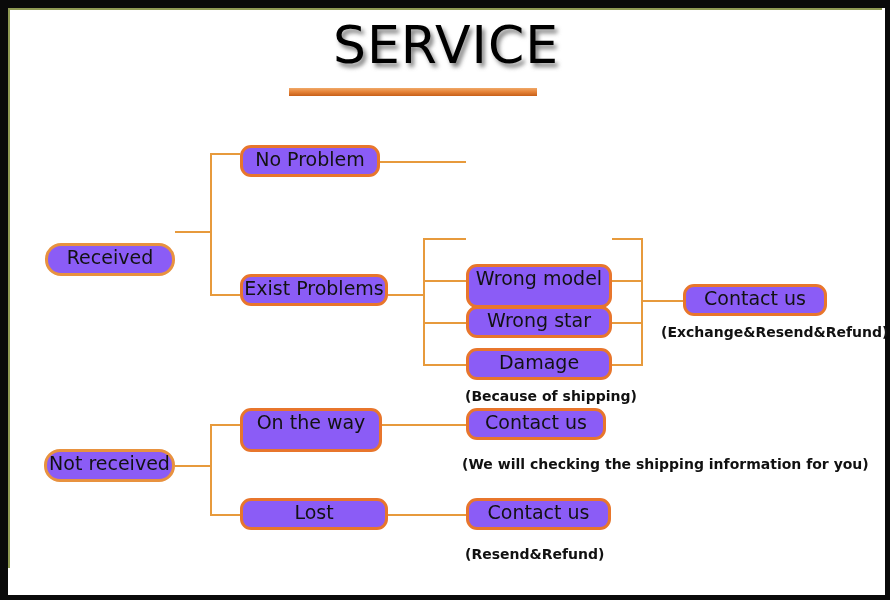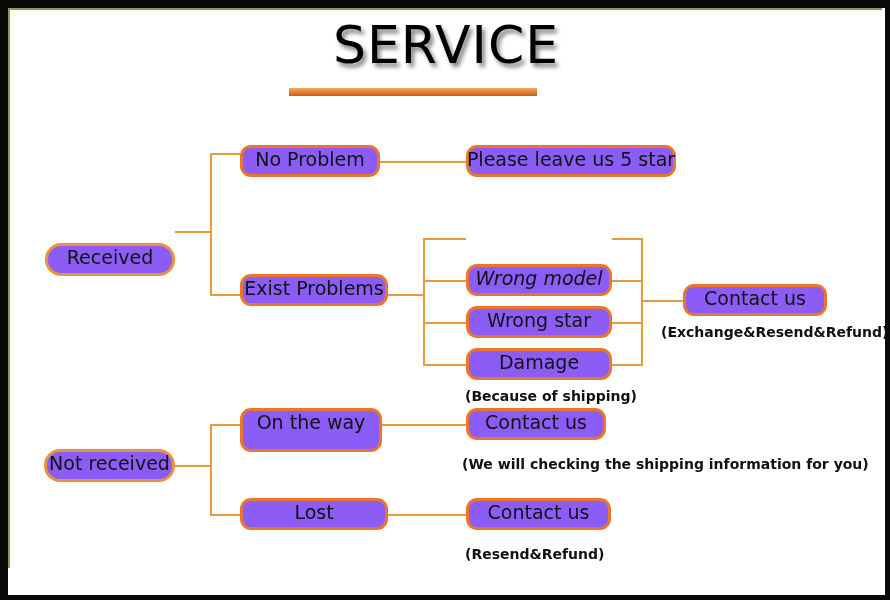--- a/index.html
+++ b/index.html
@@ -153,36 +153,33 @@
     <div class="node soft" style="left:35px; top:205px; width:130px; height:33px;margin-top:28px;">
       <span>Received</span>
     </div>
 
     <div class="node" style="left:230px; top:135px; width:140px; height:32px;">
       <span>No Problem</span>
     </div>
 
     <div class="hline" style="left:370px; top:151px; width:86px;"></div>
 
-    <div class="node" style="left:456px; top:135px; width:210px; height:32px;">
-      <span>Please leave us 5 star</span>
-    </div>
 
     <div class="node" style="left:230px; top:264px; width:148px; height:32px;">
       <span>Exist Problems</span>
     </div>
 
     <div class="hline" style="left:378px; top:284px; width:36px;"></div>
     <div class="vline" style="left:413px; top:228px; width:2px; height:128px;"></div>
     <div class="hline" style="left:413px; top:228px; width:43px;"></div>
     <div class="hline" style="left:413px; top:270px; width:43px;"></div>
     <div class="hline" style="left:413px; top:312px; width:43px;"></div>
     <div class="hline" style="left:413px; top:354px; width:43px;"></div>
 
-    <div class="node" style="left:456px; top:254px; width:146px; height:32px;font-style:italic;">
+    <div class="node" style="left:456px; top:254px; width:146px; height:44px;">
       <span>Wrong model</span>
     </div>
     <div class="node" style="left:456px; top:296px; width:146px; height:32px;">
       <span>Wrong star</span>
     </div>
     <div class="node" style="left:456px; top:338px; width:146px; height:32px;">
       <span>Damage</span>
     </div>
 
     <div class="caption" style="left:455px; top:378px;">(Because of shipping)</div>

